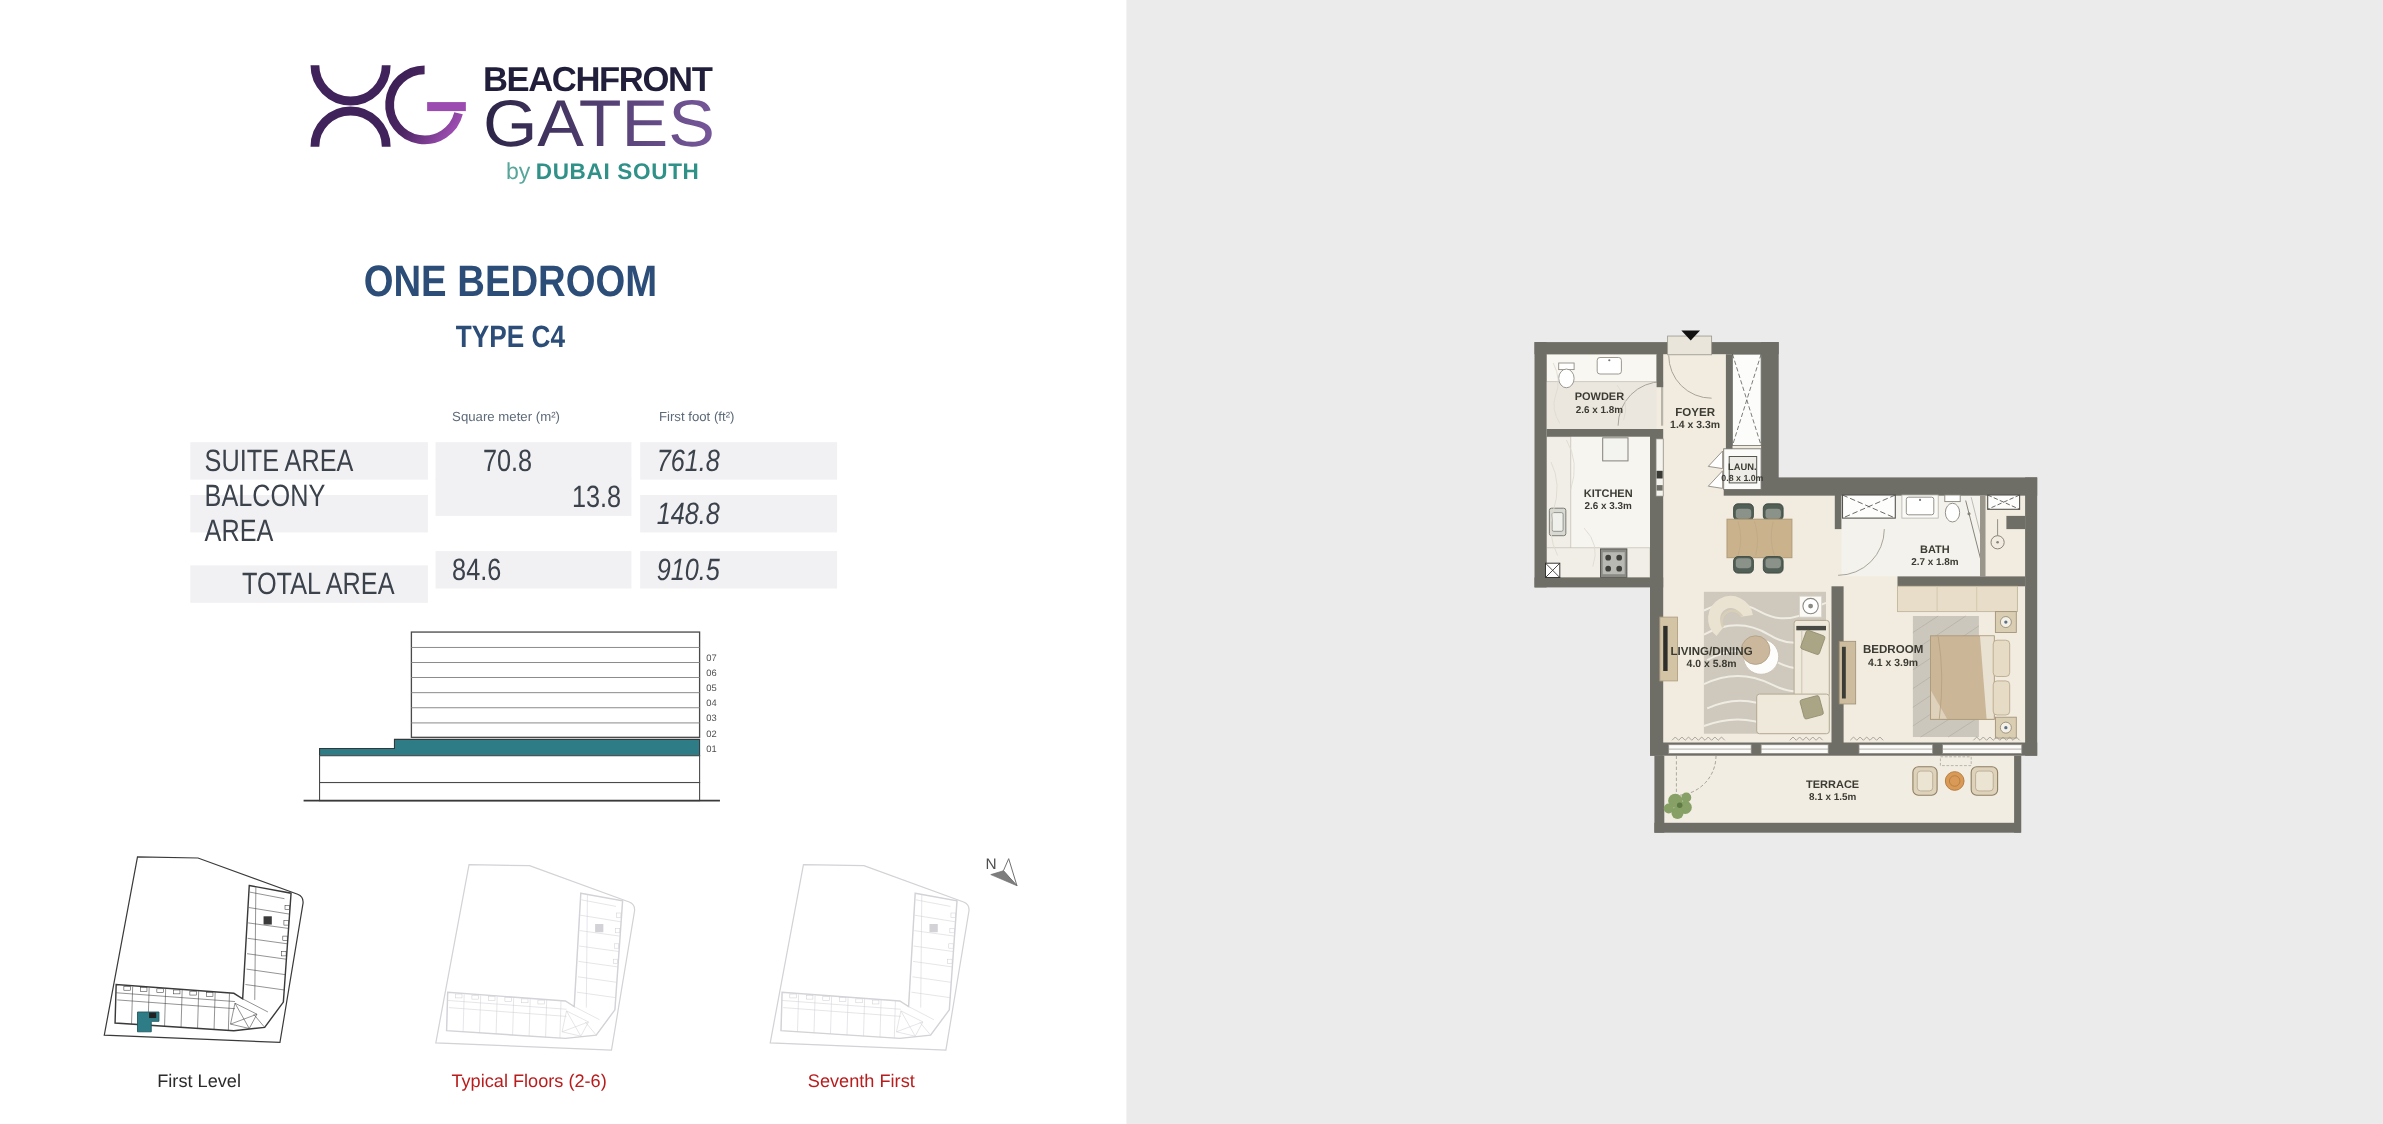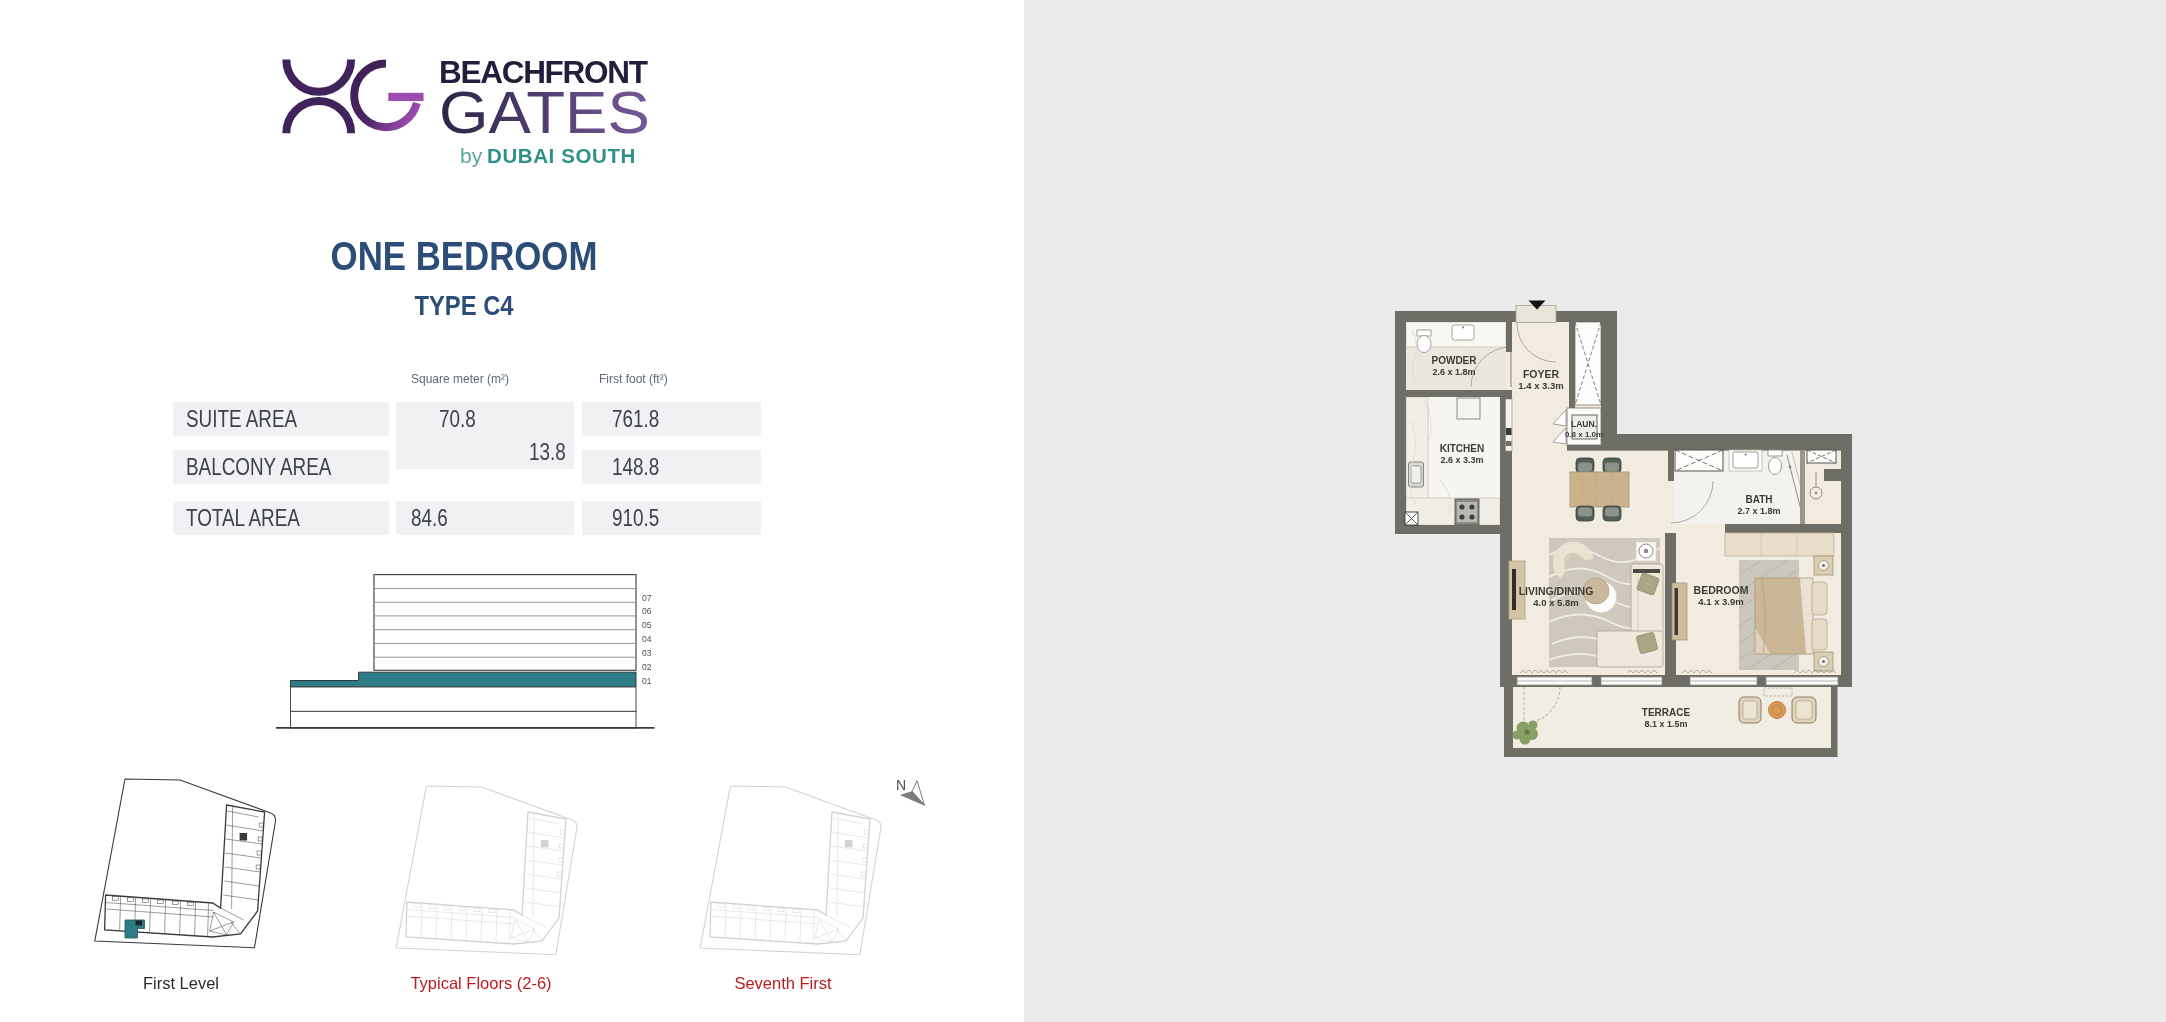--- a/index.html
+++ b/index.html
@@ -6,25 +6,25 @@
   body{width:2166px;height:1022px;position:relative;overflow:hidden;
        font-family:"Liberation Sans",sans-serif;background:#ffffff;}
   .right-bg{position:absolute;left:1024px;top:0;width:1142px;height:1022px;background:#ebebeb;}
   .abs{position:absolute;}
   .title1{left:0;top:234px;width:928px;text-align:center;font-size:40px;font-weight:700;
           color:#2b4d78;letter-spacing:0px;transform:scaleX(0.87);}
   .title2{left:0;top:290px;width:928px;text-align:center;font-size:28px;font-weight:700;
           color:#2b4d78;letter-spacing:0px;transform:scaleX(0.85);}
   .thead{font-size:12px;color:#5d6a78;top:372px;}
   .trow{height:34px;background:#f1f1f3;display:flex;align-items:center;
-        font-size:23px;color:#3b424b;}
+        font-size:28px;color:#3b424b;}
   .trow span{display:inline-block;transform:scaleX(0.82);transform-origin:0 50%;}
   .tlabel{left:173px;width:216px;padding-left:13px;box-sizing:border-box;}
   .tval1{left:396px;width:178px;padding-left:15px;box-sizing:border-box;}
-  .tval2{left:582px;width:179px;padding-left:30px;box-sizing:border-box;}
+  .tval2{left:582px;width:179px;padding-left:15px;box-sizing:border-box;font-style:italic;}
   .plabel{font-size:16.5px;color:#2b2b2b;text-align:center;}
   .plabel.dim{color:#b91c1c;}
 </style>
 </head>
 <body>
 
 <div class="right-bg"></div>
 
 <svg class="abs" style="left:270px;top:40px" width="400" height="140" viewBox="270 40 400 140">
   <defs>
@@ -75,21 +75,21 @@
 <div class="abs trow tlabel" style="top:450px;">
     <span>BALCONY AREA</span>
   </div>
 <div class="abs trow tval1" style="top:435px;justify-content:flex-end;">
     <span>13.8</span>
   </div>
 <div class="abs trow tval2" style="top:450px;">
     <span>148.8</span>
   </div>
 
-<div class="abs trow tlabel" style="top:501px;">
+<div class="abs trow tlabel" style="top:514px;justify-content:flex-end;">
     <span>TOTAL AREA</span>
   </div>
 <div class="abs trow tval1" style="top:501px;">
     <span>84.6</span>
   </div>
 <div class="abs trow tval2" style="top:501px;">
     <span>910.5</span>
   </div>
 
 <svg class="abs" style="left:270px;top:565px" width="400" height="175" viewBox="270 565 400 175">

